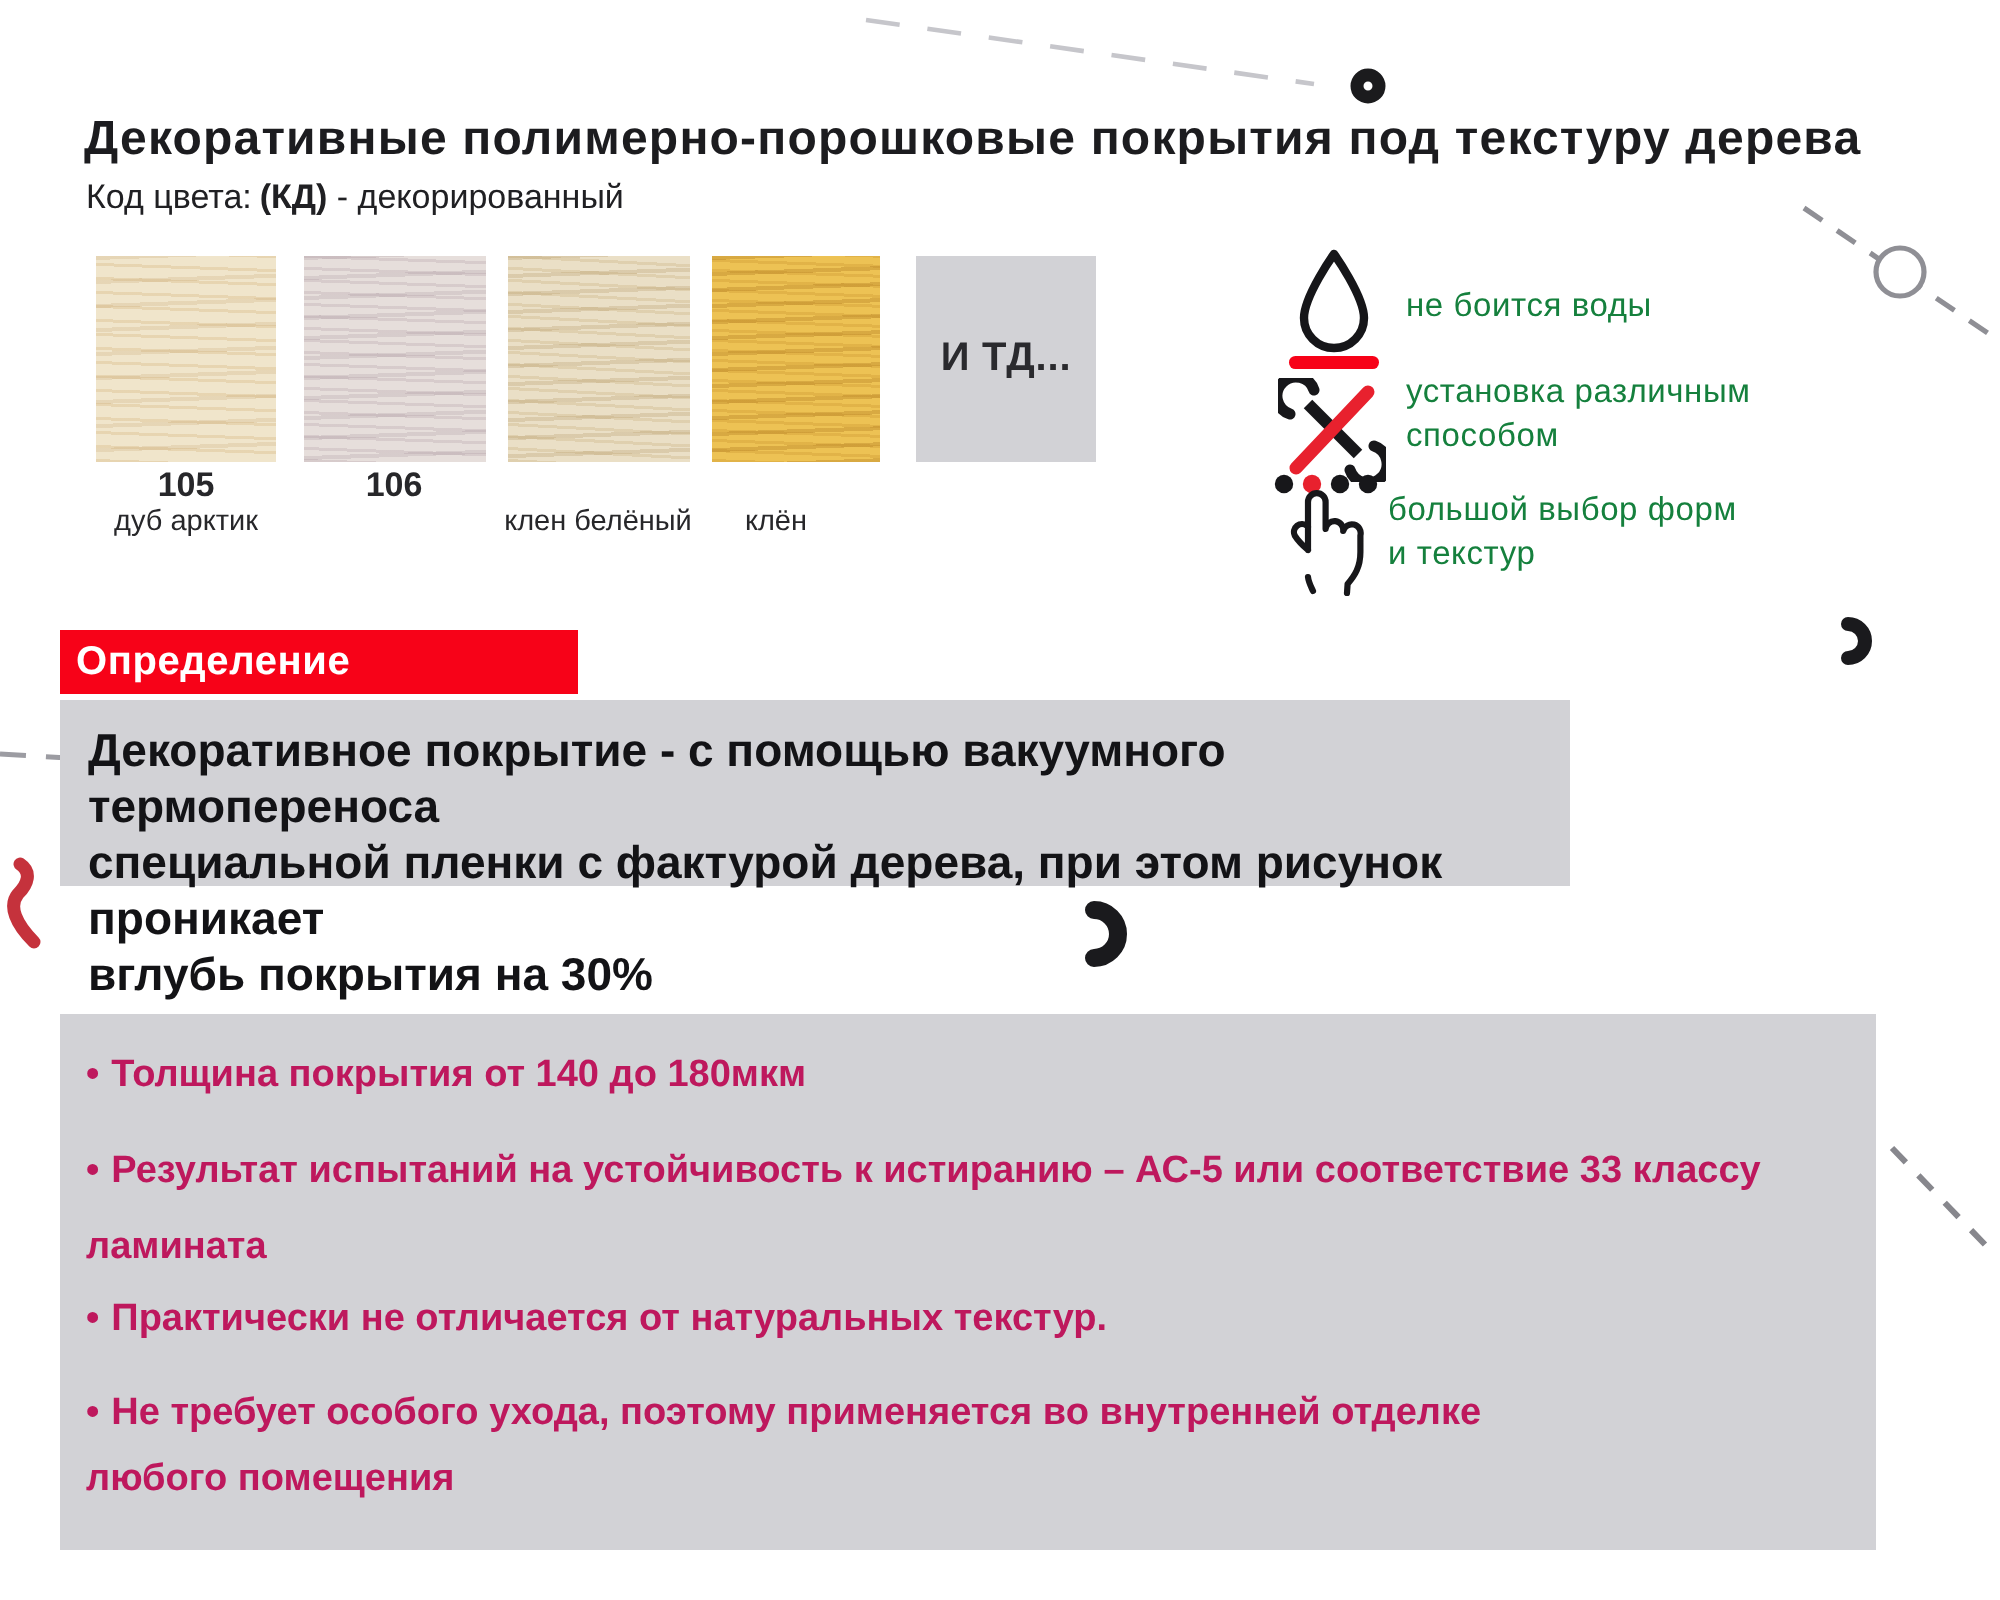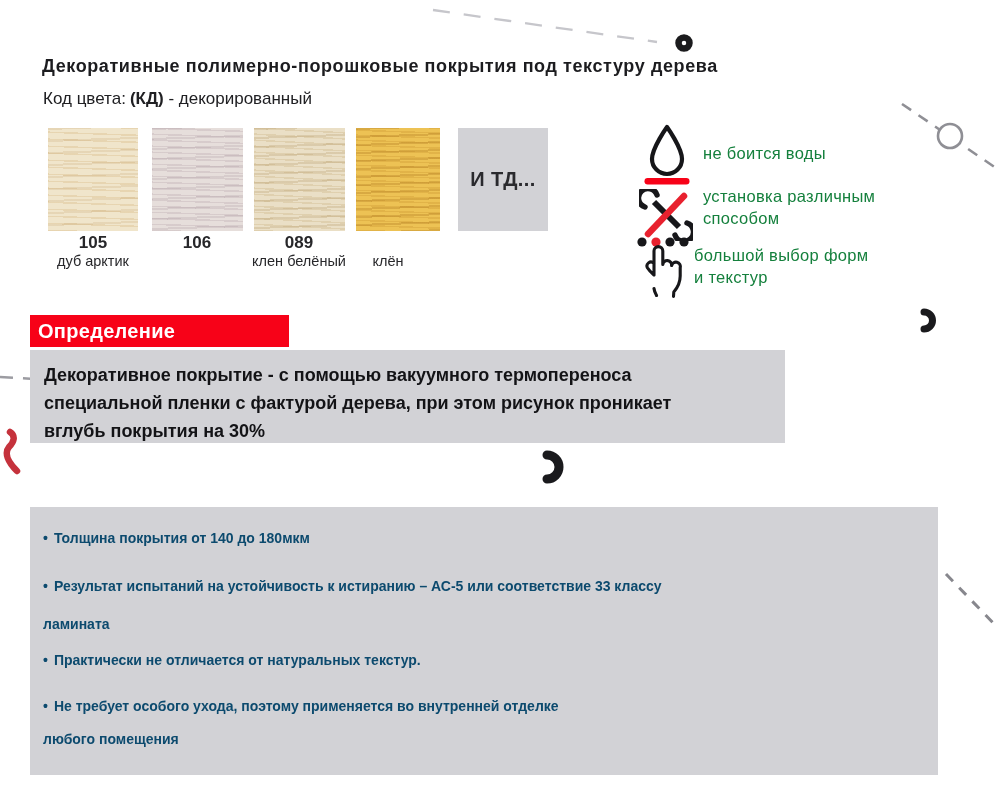--- a/index.html
+++ b/index.html
@@ -8,21 +8,21 @@
   }
   html,body{margin:0;padding:0;background:#ffffff;}
   .canvas{
     position:relative;width:1000px;height:800px;background:#ffffff;overflow:hidden;
     font-family:"Liberation Sans", sans-serif;color:#1c1c1f;
   }
   .abs{position:absolute;}
   
   .title{
     left:42px;top:56px;width:920px;
-    font-size:18px;font-weight:700;letter-spacing:.6px;color:#1c1c1f;white-space:nowrap;
+    font-size:24px;font-weight:700;letter-spacing:.6px;color:#1c1c1f;white-space:nowrap;
   }
   .subtitle{
     left:43px;top:89px;font-size:17px;color:#202023;white-space:nowrap;
   }
   .subtitle b{font-weight:700;}
   .subtitle span{margin-right:4px;}
   
   .tile{top:128px;height:103px;}
   .tile-105{background-image:
     repeating-linear-gradient(178deg, rgba(190,152,96,.20) 0 2px, rgba(0,0,0,0) 2px 12px),
@@ -50,25 +50,25 @@
     white-space:pre-line;
   }
   
   .red-head{
     left:30px;width:259px;background:var(--accent);color:#ffffff;
     display:flex;align-items:center;padding-left:8px;box-sizing:border-box;
     font-size:20px;font-weight:700;letter-spacing:.3px;
   }
   .gray-panel{left:30px;background:var(--panel);box-sizing:border-box;}
   .def-body{
-    padding:11px 14px;font-size:18px;font-weight:700;line-height:28px;color:#131316;
+    padding:11px 14px;font-size:23px;font-weight:700;line-height:28px;color:#131316;
     white-space:pre-line;
   }
   .feat-p{
-    position:absolute;left:13px;margin:0;font-size:14px;font-weight:700;color:#0c4a6e;
+    position:absolute;left:13px;margin:0;font-size:19px;font-weight:700;color:#be185d;
   }
   .feat-p .blt{margin-right:6px;}
   .feat-p .txt{white-space:pre-line;}
   
   .deco{pointer-events:none;}
 </style>
 </head>
 <body>
 
 <div class="canvas">
@@ -93,21 +93,20 @@
   <div class="abs tile tile-106" style="left: 152px; width: 91px; background-color: rgb(230, 222, 219);"></div>
   <div class="abs tile tile-089" style="left: 254px; width: 91px; background-color: rgb(234, 223, 198);"></div>
   <div class="abs tile tile-085" style="left: 356px; width: 84px; background-color: rgb(237, 194, 84);"></div>
   <div class="abs etc-box">
     <span>И ТД...</span>
   </div>
 
   <div class="abs sw-label sw-code" style="left:-7px">105</div>
   <div class="abs sw-label sw-name" style="left:-7px">дуб арктик</div>
   <div class="abs sw-label sw-code" style="left:97px">106</div>
-  <div class="abs sw-label sw-code" style="left:199px">089</div>
   <div class="abs sw-label sw-name" style="left:199px">клен белёный</div>
   <div class="abs sw-label sw-name" style="left:288px">клён</div>
 
   <svg class="abs" style="left:644px;top:124px;width:46px;height:62px" viewBox="0 0 46 62">
     <path d="M23 3 C23 3 38 24 38 35 a15 15 0 0 1 -30 0 C8 24 23 3 23 3 Z" fill="none" stroke="#161619" stroke-width="4.2" stroke-linejoin="round"></path>
     <rect x="0.5" y="54" width="45" height="6.5" rx="3.2" fill="var(--accent)"></rect>
   </svg>
   <div class="abs benefit-label" style="left:703px;top:143px">не боится воды</div>
 
   <svg class="abs" style="left:639px;top:189px;width:54px;height:52px" viewBox="0 0 54 52">

